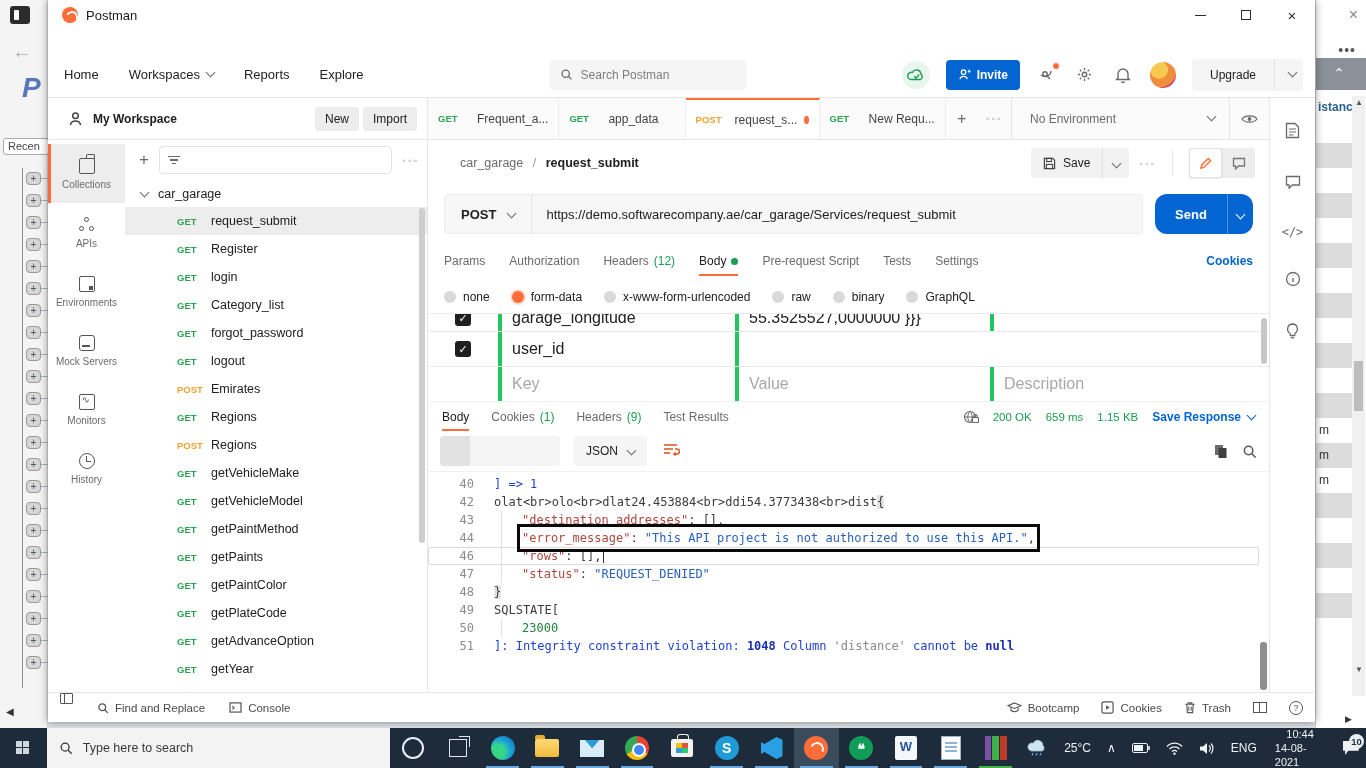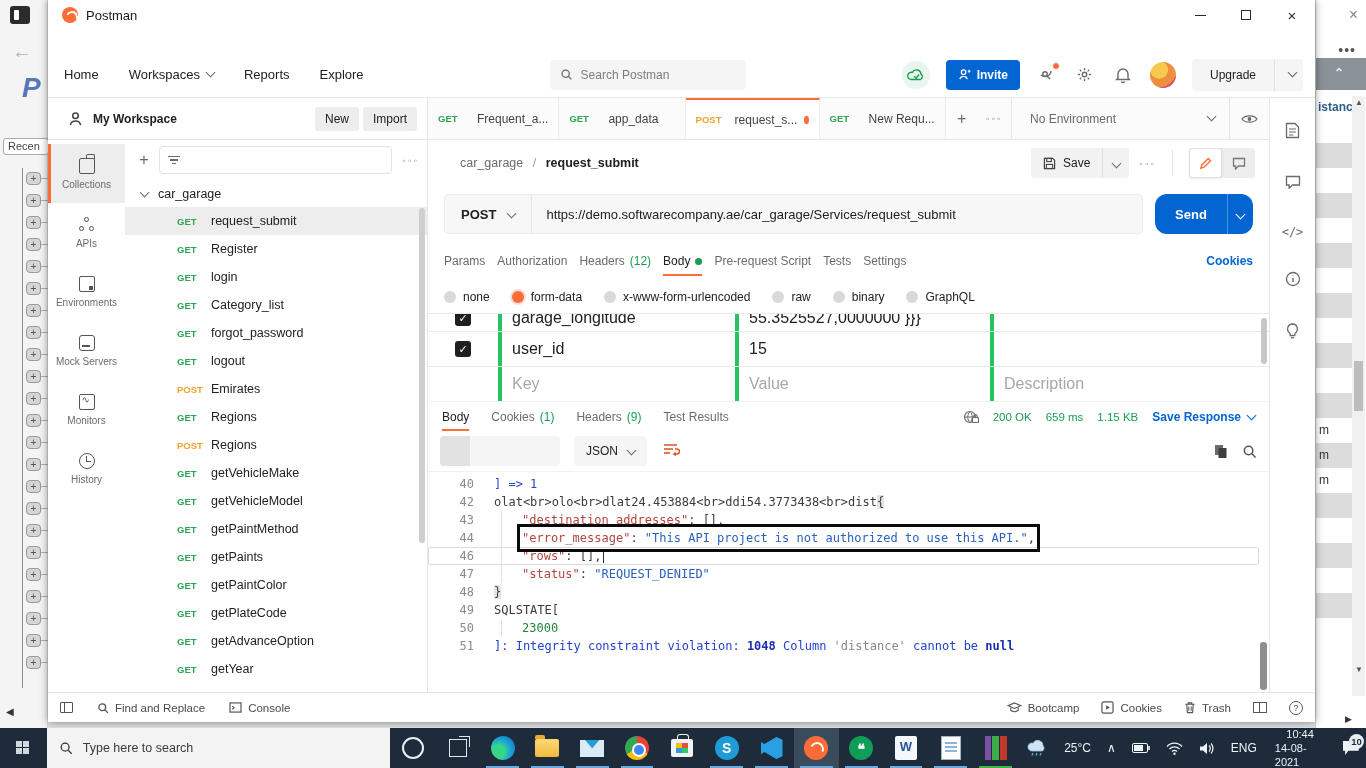--- a/index.html
+++ b/index.html
@@ -140,21 +140,21 @@
   .urlrow{height:56px;display:flex;align-items:center;padding:0 16px;gap:12px;flex:none;}
   .url-box{flex:1;height:40px;background:#f7f7f7;border:1px solid #ececec;border-radius:4px;display:flex;align-items:center;overflow:hidden;}
   .method{display:flex;align-items:center;padding:0 16px;gap:12px;font-size:13px;font-weight:bold;color:#212121;height:100%;}
   .url-div{width:1px;height:40px;background:#e6e6e6;}
   .url-text{font-size:13px;color:#212121;padding-left:14px;white-space:nowrap;}
   .send-group{display:flex;height:40px;border-radius:12px;overflow:hidden;flex:none;}
   .send-main{width:72px;background:#0265d2;color:#fff;font-size:13px;font-weight:bold;display:flex;align-items:center;justify-content:center;}
   .send-chv{width:26px;background:#0265d2;border-left:1px solid rgba(255,255,255,.3);display:flex;align-items:center;justify-content:center;}
   .send-chv .chv{border-color:#fff;margin:0;}
 
-  .reqtabs{height:38px;display:flex;align-items:center;padding:0 16px;gap:12px;flex:none;}
+  .reqtabs{height:38px;display:flex;align-items:center;padding:0 16px;gap:24px;flex:none;}
   .qtab{font-size:12px;color:#6b6b6b;display:flex;align-items:center;gap:5px;position:relative;height:100%;}
   .qtab .cnt{color:#1a9d52;}
   .qtab.active{color:#212121;}
   .qtab.active::after{content:"";position:absolute;left:0;right:0;bottom:4px;height:2px;background:#ff6c37;}
   .greendot{width:7px;height:7px;border-radius:50%;background:#1a9d52;}
   .cookies{margin-left:auto;font-size:12px;font-weight:bold;color:#0265d2;}
 
   .radios{height:33px;display:flex;align-items:center;padding:0 16px;gap:22px;flex:none;}
   .radio-item{display:flex;align-items:center;gap:7px;font-size:12px;color:#212121;}
   .rdot{width:12px;height:12px;border-radius:50%;background:#d9d9d9;}
@@ -205,21 +205,21 @@
   .c-m{color:#3c3c3c;background:#e4e4e4;}
   .ln.hl-box{position:relative;z-index:3;}
   .ln.hl-box .segs{outline:3px solid #0a0a0a;outline-offset:2px;background:#fff;}
   .ln.hl-cur{box-shadow:inset 0 0 0 1px #dcdcdc;border-radius:2px;margin-right:10px;}
   .caret{display:inline-block;width:1.5px;height:13px;background:#2c2c2c;margin-left:1px;}
   .code-scroll{position:absolute;right:2px;bottom:2px;width:7px;height:48px;background:#8f8f8f;border-radius:3px;}
 
   .rightrail{width:46px;flex:none;border-left:1px solid #e6e6e6;display:flex;flex-direction:column;align-items:center;padding-top:24px;gap:32px;}
   .rr-ic{color:#6b6b6b;}
 
-  .pm-footer{height:30px;border-top:1px solid #e6e6e6;display:flex;align-items:center;padding:0 12px;gap:24px;font-size:11.5px;color:#4a4a4a;flex:none;}
+  .pm-footer{height:30px;border-top:1px solid #e6e6e6;display:flex;padding:0 12px;gap:24px;font-size:11.5px;color:#4a4a4a;flex:none;}
   .ft-item{display:flex;align-items:center;gap:6px;}
   .ft-right{margin-left:auto;display:flex;align-items:center;gap:22px;}
   .ft-grid{width:13px;height:11px;border:1.2px solid #555;border-radius:1px;position:relative;}
   .ft-grid::after{content:"";position:absolute;left:3px;top:0;bottom:0;width:1.2px;background:#555;}
   .helpq{width:14px;height:14px;border:1.2px solid #555;border-radius:50%;font-size:9px;line-height:12px;text-align:center;color:#555;}
   .splitic{width:14px;height:11px;border:1.2px solid #555;position:relative;}
   .splitic::after{content:"";position:absolute;left:5px;top:0;bottom:0;width:1.2px;background:#555;}
 
   
   .taskbar{position:absolute;left:0;top:728px;width:1366px;height:40px;background:#1d2b3a;display:flex;align-items:stretch;}
@@ -734,21 +734,20 @@
               </span>
             <span class="fcell fkey">garage_longitude</span>
             <span class="fcell fval">55.3525527,0000000 }}}</span>
             <span class="fcell fdesc"></span>
           </div>
           <div class="frow">
             <span class="fchk">
                 <span class="chk">✓</span>
               </span>
             <span class="fcell fkey">user_id</span>
-            <span class="fcell fval">15</span>
             <span class="fcell fdesc"></span>
           </div>
           <div class="frow">
             <span class="fchk"></span>
             <span class="fcell fkey ph">Key</span>
             <span class="fcell fval ph">Value</span>
             <span class="fcell fdesc ph">Description</span>
           </div>
           <div class="table-scroll"></div>
         </div>

